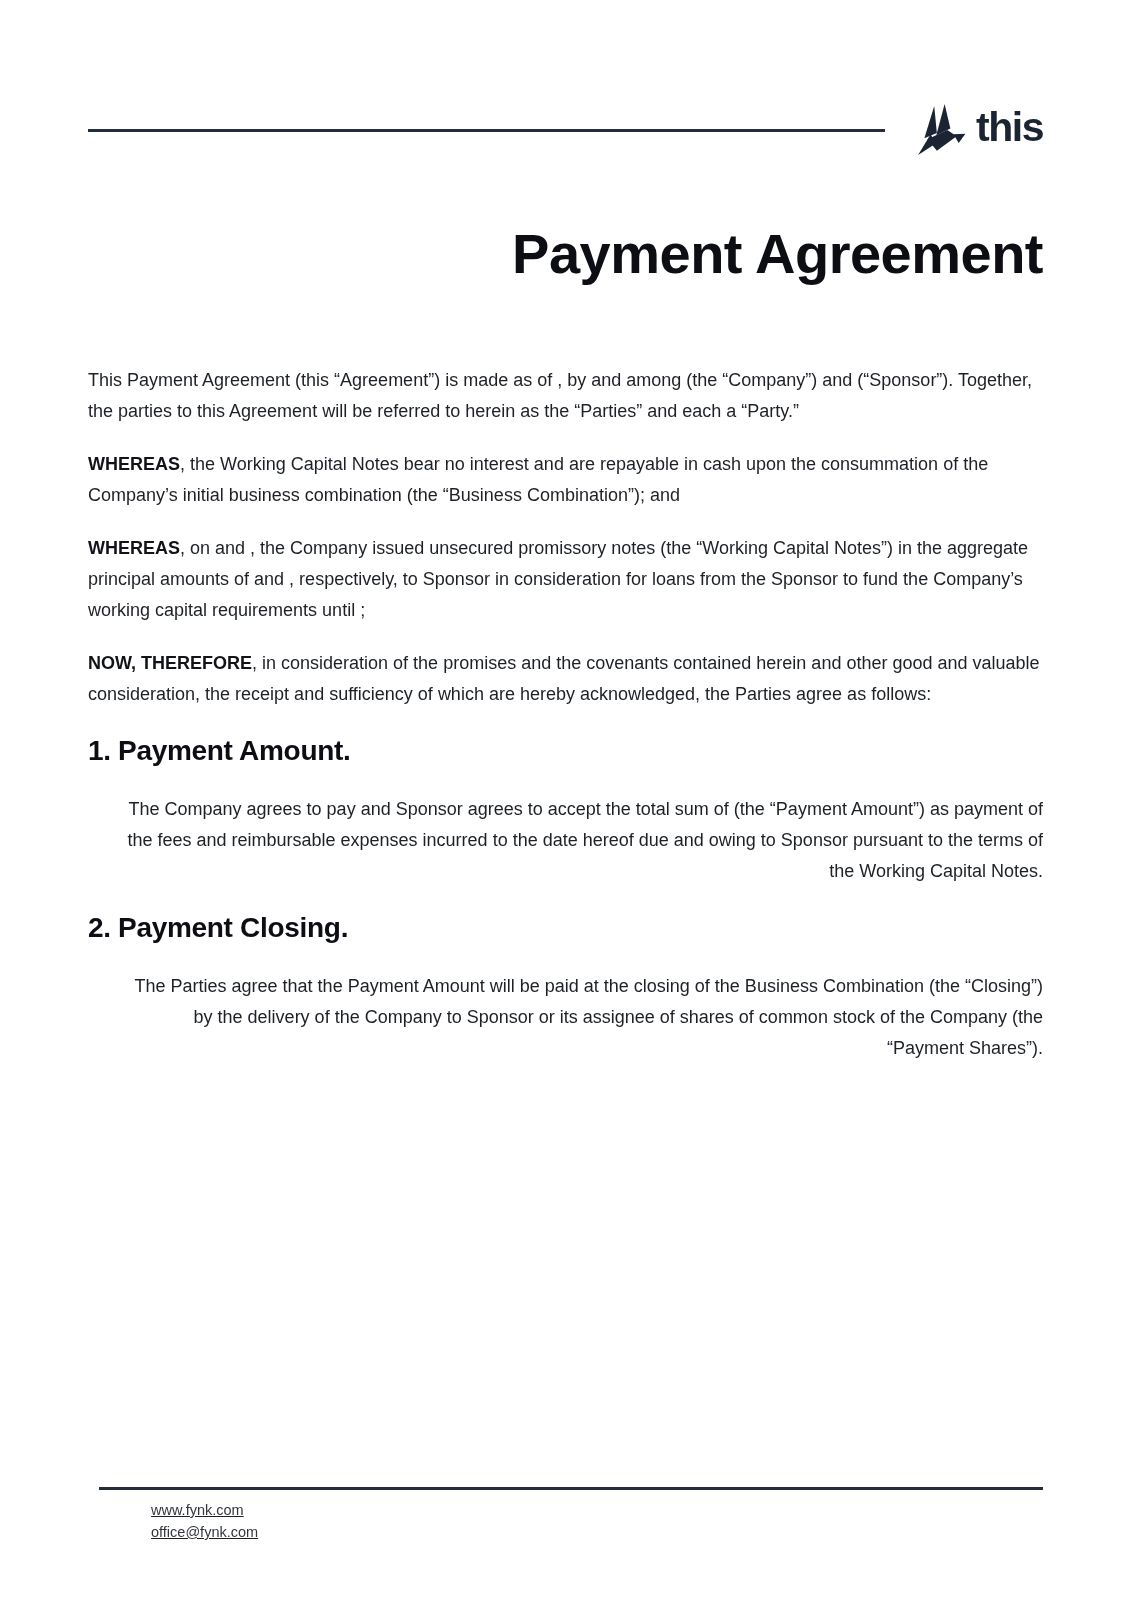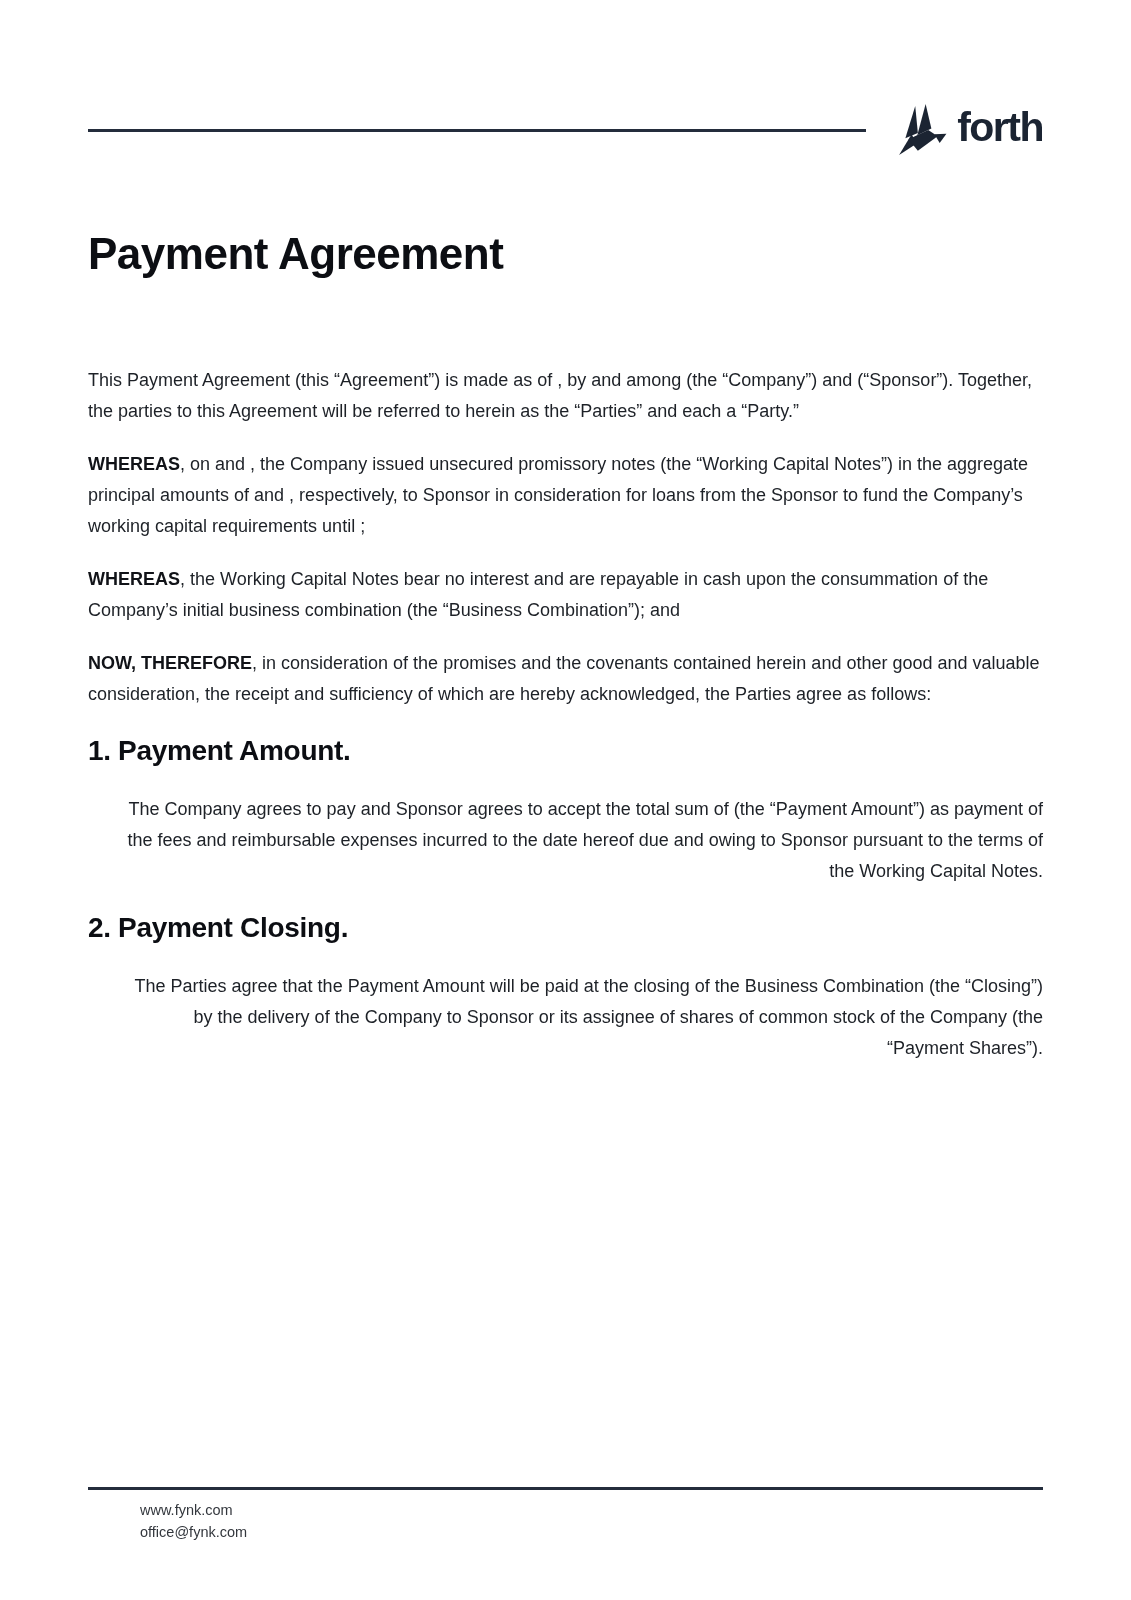--- a/index.html
+++ b/index.html
@@ -39,22 +39,22 @@
     font-size: 41px;
     font-weight: 700;
     color: #1b2432;
     letter-spacing: -1.5px;
     line-height: 1;
     padding-bottom: 6px;
   }
   
   .doc-title {
     margin-top: 62px;
-    text-align: left;
-    font-size: 44px;
+    text-align: right;
+    font-size: 56px;
     line-height: 56px;
     font-weight: 800;
     letter-spacing: -0.5px;
     color: #0c0e13;
   }
   .doc-subtitle {
     margin-top: 40px;
     text-align: center;
     font-size: 28px;
     line-height: 34px;
@@ -80,23 +80,24 @@
     letter-spacing: -0.3px;
   }
   .section-number { min-width: 30px; }
   .section-body {
     margin: 26px 0 0 32px;
   }
   .section .section-body.body { margin-bottom: 0; text-align: right; }
   
   .page-footer {
     position: absolute;
-    left: 88px;
+    left: 99px;
     right: 88px;
     top: 1487px;
+    text-decoration: underline;
   }
   .footer-rule { height: 3px; background: #242d3c; }
   .footer-lines {
     padding-left: 52px;
     margin-top: 9px;
     font-size: 14.5px;
     line-height: 22px;
     color: #33373d;
   }
 </style>
@@ -113,32 +114,32 @@
           <svg class="crane" viewBox="0 0 100 100" xmlns="http://www.w3.org/2000/svg">
             <g fill="#1b2432">
               <polygon points="6,98 30,58 40,76"></polygon>
               <polygon points="37,4 18,66 42,56"></polygon>
               <polygon points="57,0 41,60 68,47"></polygon>
               <polygon points="24,68 62,50 80,62 42,90"></polygon>
               <polygon points="74,58 97,57 84,75"></polygon>
             </g>
           </svg>
         </span>
-        <span class="logo-text">forth</span>
+        <span class="logo-text">this</span>
       </div>
     </div>
 
     <div class="doc-title">Payment Agreement</div>
 
     <div class="intro">
       <p class="body">This Payment Agreement (this “Agreement”) is made as of , by and among (the “Company”) and (“Sponsor”). Together, the parties to this Agreement will be referred to herein as the “Parties” and each a “Party.”</p>
 
+      <p class="body"><b>WHEREAS</b><span>, the Working Capital Notes bear no interest and are repayable in cash upon the consummation of the Company’s initial business combination (the “Business Combination”); and</span></p>
+
       <p class="body"><b>WHEREAS</b><span>, on and , the Company issued unsecured promissory notes (the “Working Capital Notes”) in the aggregate principal amounts of and , respectively, to Sponsor in consideration for loans from the Sponsor to fund the Company’s working capital requirements until ;</span></p>
-
-      <p class="body"><b>WHEREAS</b><span>, the Working Capital Notes bear no interest and are repayable in cash upon the consummation of the Company’s initial business combination (the “Business Combination”); and</span></p>
 
 
       <p class="body"><b>NOW, THEREFORE</b><span>, in consideration of the promises and the covenants contained herein and other good and valuable consideration, the receipt and sufficiency of which are hereby acknowledged, the Parties agree as follows:</span></p>
     </div>
 
     <div class="section">
       <div class="section-heading">
         <span class="section-number">1.</span>
         <span>Payment Amount.</span>
       </div>

